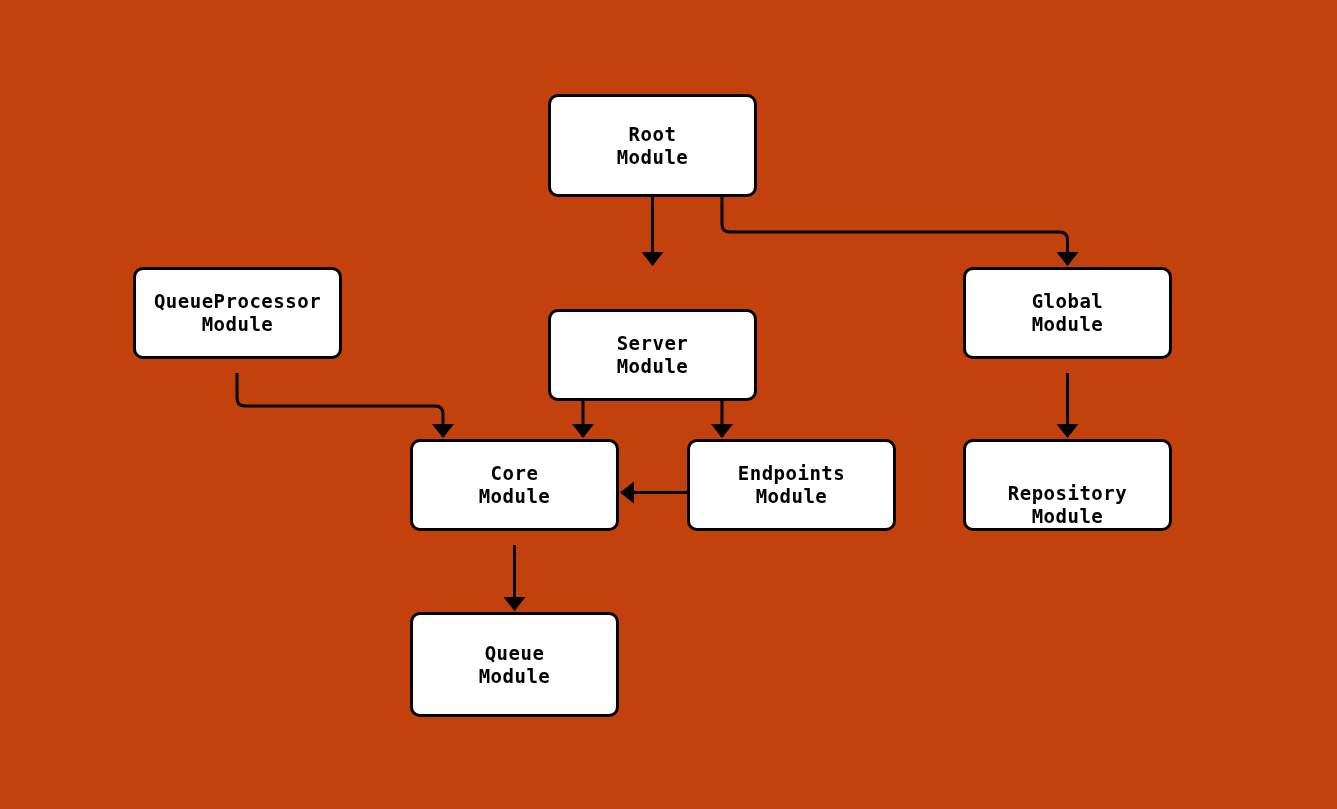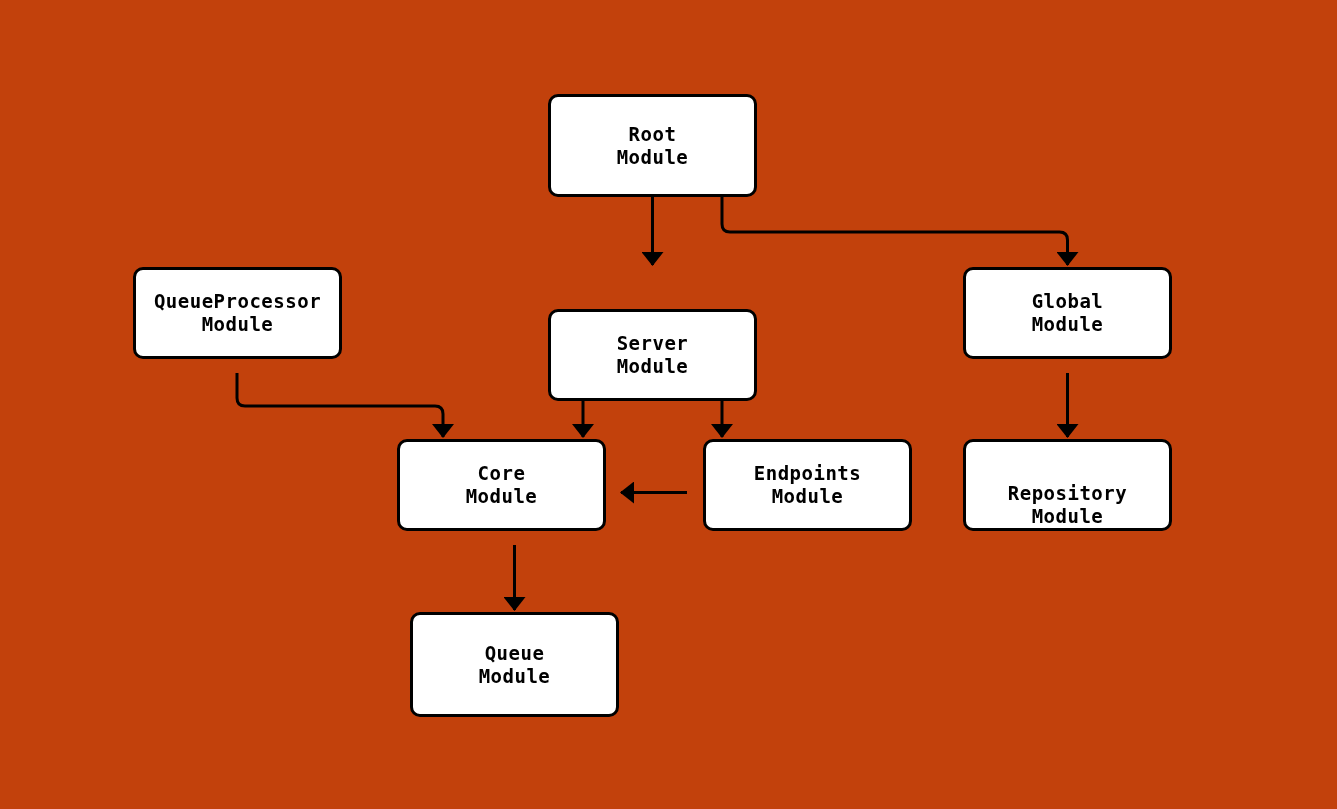--- a/index.html
+++ b/index.html
@@ -45,22 +45,22 @@
     line-height: 23px;
     color: #000000;
     letter-spacing: 0.5px;
   }
   .node span { display: block; }
 
   #node-root          { left: 548px; top: 94px;  height: 103px; }
   #node-queueprocessor{ left: 133px; top: 267px; }
   #node-server        { left: 548px; top: 267px; margin-top: 42px; }
   #node-global        { left: 963px; top: 267px; }
-  #node-core          { left: 397px; top: 439px; text-align: right; }
-  #node-endpoints     { left: 687px; top: 439px; margin-left: 16px; }
+  #node-core          { left: 410px; top: 439px; text-align: right; }
+  #node-endpoints     { left: 687px; top: 439px; }
   #node-repository    { left: 963px; top: 439px; justify-content: flex-end; }
   #node-queue         { left: 410px; top: 612px; height: 105px; }
 </style>
 </head>
 <body>
 
 <div class="canvas">
 
   <svg class="edges-layer" width="1337" height="809" viewBox="0 0 1337 809" xmlns="http://www.w3.org/2000/svg">
     <defs>

